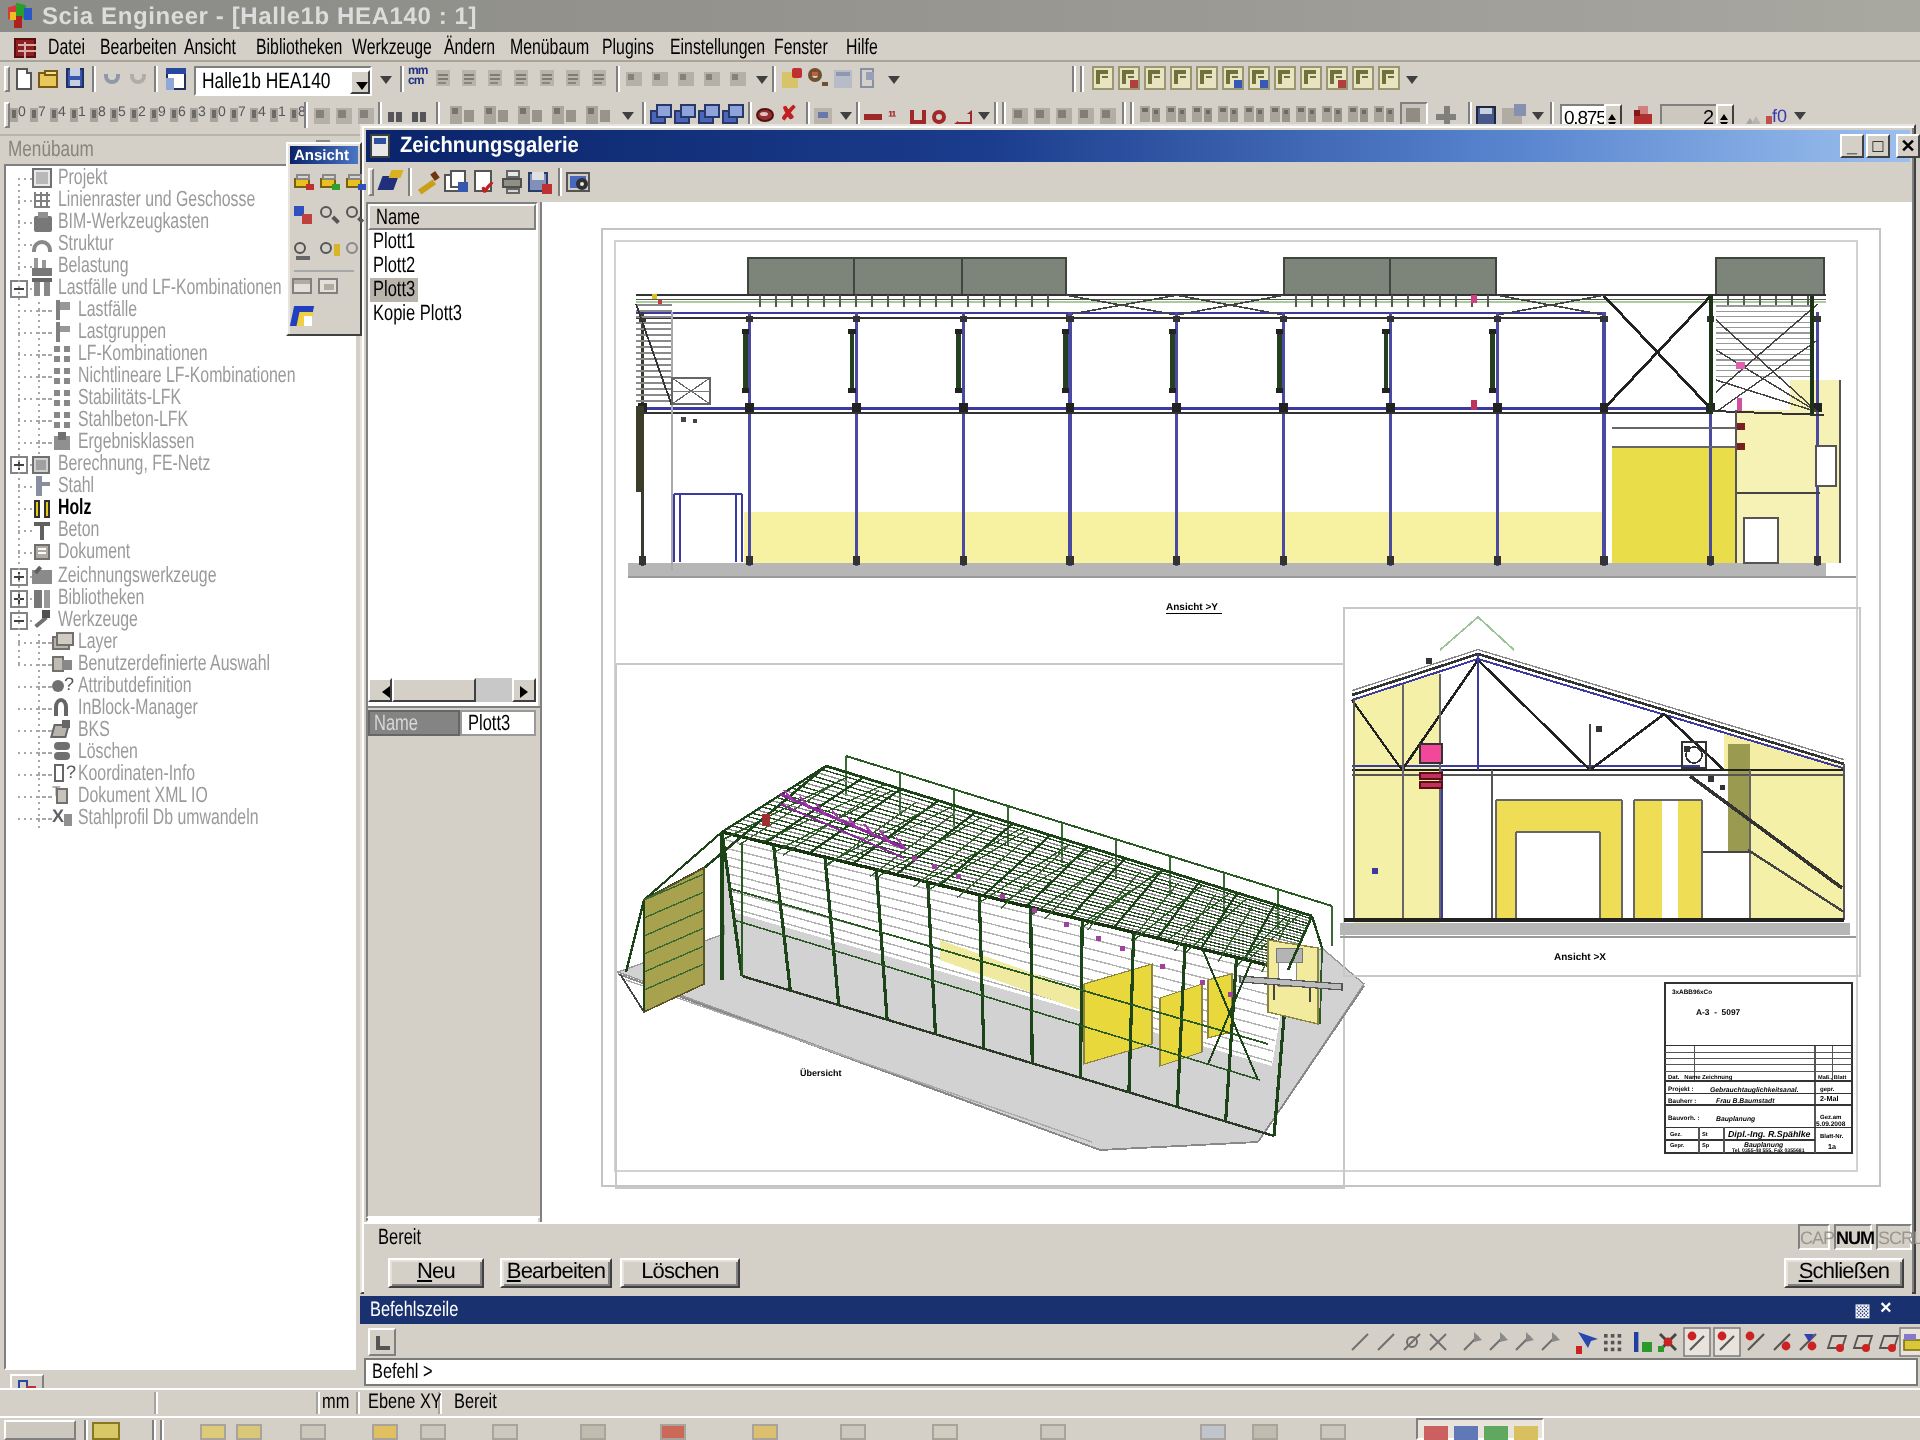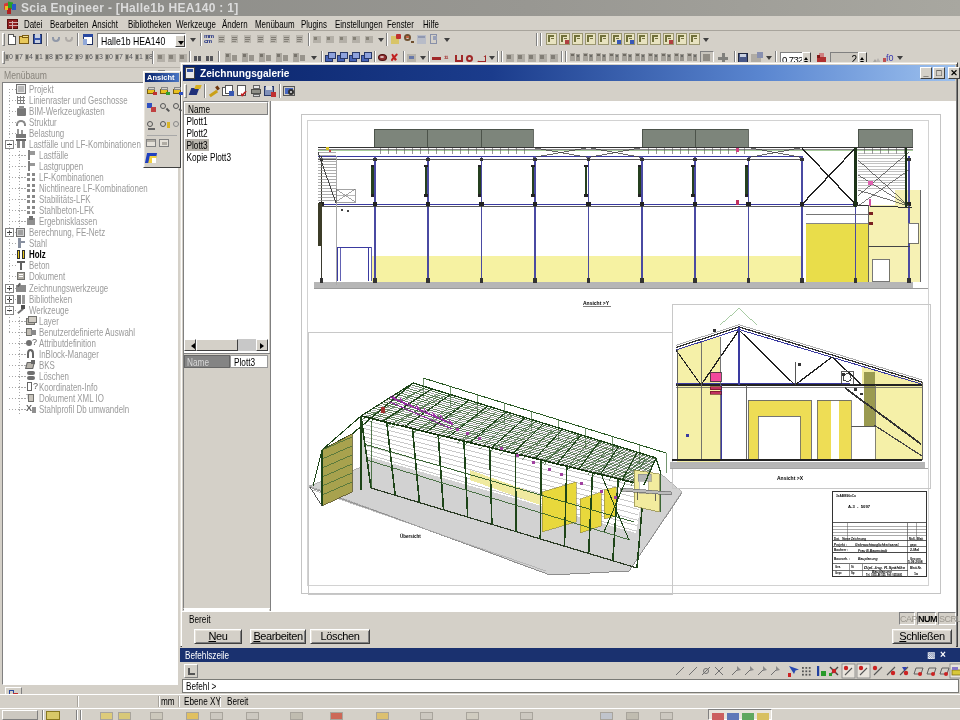--- a/index.html
+++ b/index.html
@@ -528,21 +528,21 @@
   </div>
 <div style="left:751px;top:52px;width:12px;height:12px;">
     <div style="left:0px;top:2px;width:10px;height:9px;background:#b0aca4;"></div>
     <div style="left:6px;top:0px;width:6px;height:6px;background:#8890b0;"></div>
   </div>
 <div style="left:765px;top:55px;width:8px;height:7px;">
     <div style="left:1px;top:1px;width:0px;height:0px;border:3px solid transparent;border-top:4px solid #404040;"></div>
   </div>
 <div class="sep" style="left:775px;top:51px;width:2px;height:13px;"></div>
 <div style="left:780px;top:52px;width:23px;height:13px;background:#fff;border:1px solid;border-color:#808080 #fff #fff #808080;">
-    <div style="left:1px;top:1px;width:21px;height:11px;font-size:9.5px;line-height:11px;color:#000;letter-spacing:-0.6px;">0.732</div>
+    <div style="left:1px;top:1px;width:21px;height:11px;font-size:9.5px;line-height:11px;color:#000;letter-spacing:-0.6px;">0.875</div>
   </div>
 <div style="left:802px;top:52px;width:9px;height:13px;background:#d4d0c8;border:1px solid;border-color:#fff #404040 #404040 #fff;">
     <div style="left:1px;top:2px;width:0px;height:0px;border:2px solid transparent;border-bottom:3px solid #000;"></div>
     <div style="left:1px;top:8px;width:0px;height:0px;border:2px solid transparent;border-top:3px solid #000;"></div>
   </div>
 <div style="left:817px;top:53px;width:10px;height:11px;">
     <div style="left:0px;top:4px;width:9px;height:5px;background:#b03030;"></div>
     <div style="left:2px;top:0px;width:5px;height:4px;background:#d08080;"></div>
     <div style="left:0px;top:2px;width:3px;height:3px;background:#801818;"></div>
   </div>

